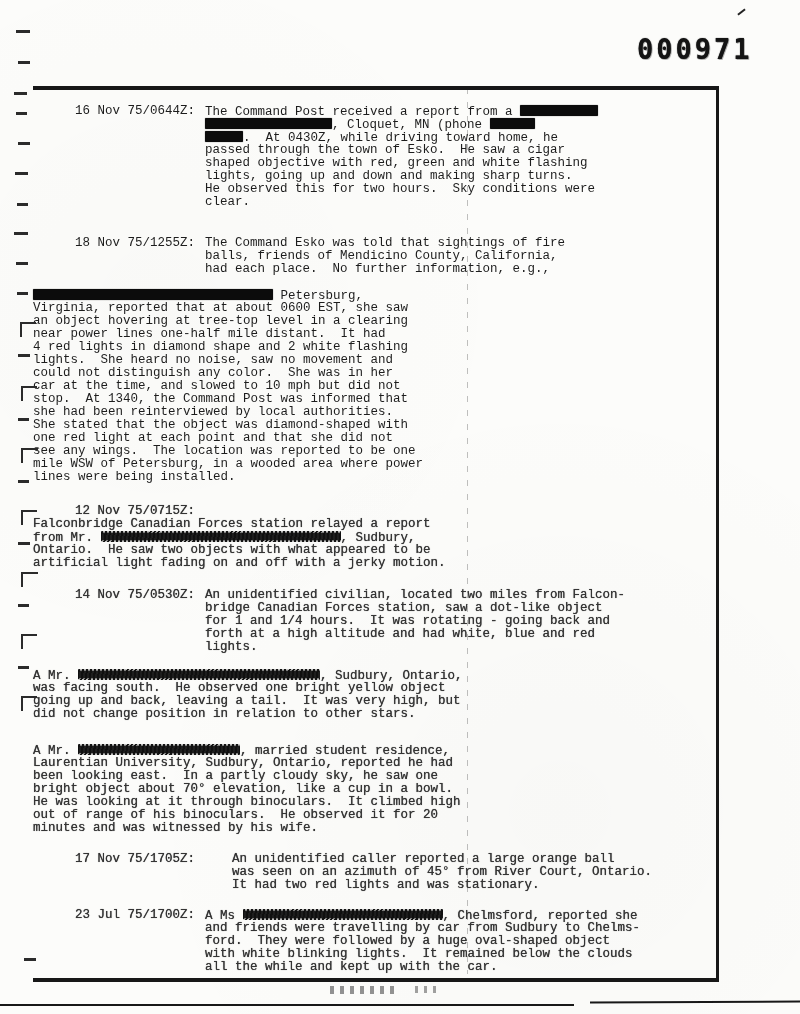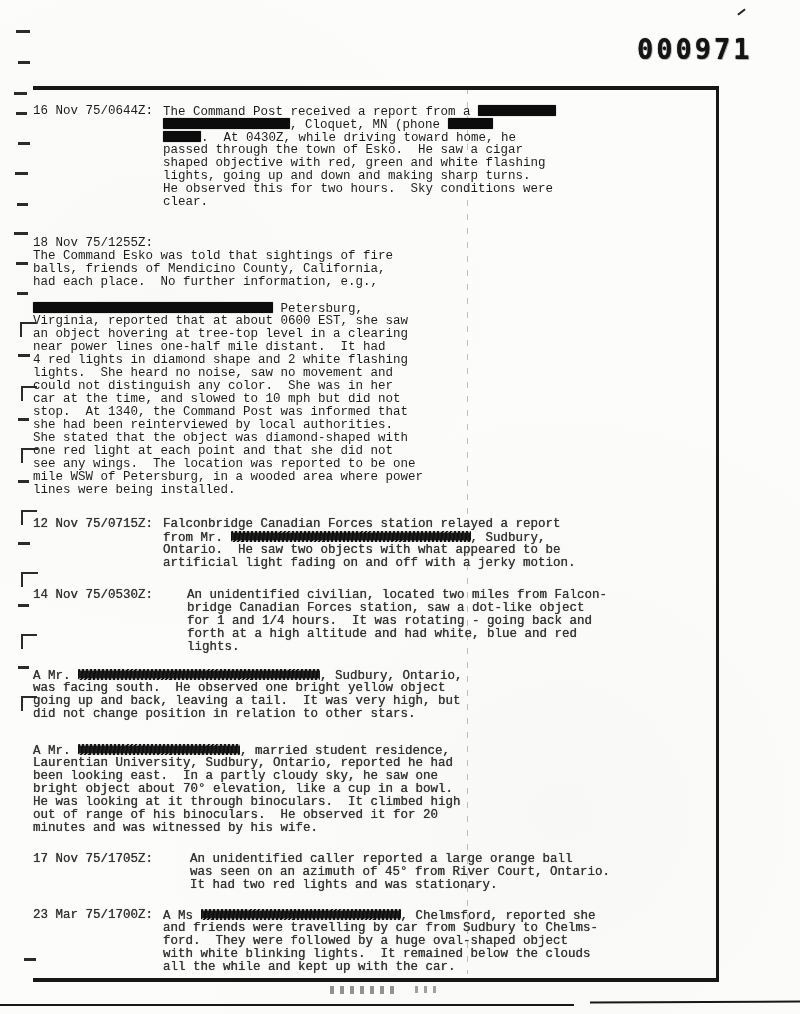--- a/index.html
+++ b/index.html
@@ -25,31 +25,31 @@
   .tick{position:absolute;left:737px;top:11px;width:9px;height:2px;background:#222;transform:rotate(-38deg);}
   
   .box{
     position:absolute;left:33px;top:86px;width:683px;height:888px;
     border-top:4px solid #171717;
     border-right:3px solid #171717;
     border-bottom:4px solid #171717;
   }
   .entries{padding-top:15px;}
   .entry{display:flex;color:#1d1d1d;font-size:12.5px;line-height:13px;}
-  .entry .date{width:130px;flex:none;white-space:pre;}
+  .entry .date{margin-left:42px;width:130px;flex:none;white-space:pre;}
   .entry .body{white-space:pre;}
   .entry .line{height:13px;}
   
   .entry.fuzzy{color:#343434;text-shadow:0 0 0.7px rgba(45,45,45,.95);}
   
   .entry:nth-child(1){margin-bottom:28px;}
-  .entry:nth-child(2){margin-bottom:13px;flex-direction:column;}
+  .entry:nth-child(2){margin-bottom:13px;}
   .entry:nth-child(3){margin-bottom:21px;}
-  .entry:nth-child(4){margin-bottom:19px;}
-  .entry:nth-child(5){margin-bottom:15px;gap:24px;}
+  .entry:nth-child(4){margin-bottom:19px;flex-direction:column;}
+  .entry:nth-child(5){margin-bottom:15px;}
   .entry:nth-child(6){margin-bottom:23px;}
   .entry:nth-child(7){margin-bottom:18px;}
   .entry:nth-child(8){margin-bottom:17px;gap:27px;}
   
   .redact{display:inline-block;vertical-align:baseline;margin-bottom:-1px;}
   .redact.solid{height:11px;background:#0c0c0c;border-radius:1px;box-shadow:0 0 1px rgba(0,0,0,.8);}
   .redact.scribble{
     height:11px;
     background:
       linear-gradient(to bottom, rgba(15,15,15,0) 8%, rgba(15,15,15,.92) 22%, rgba(15,15,15,.92) 78%, rgba(15,15,15,0) 92%),
@@ -113,21 +113,21 @@
           <div class="body"><div class="line"><span>A Mr. </span><span class="redact scribble" style="width: 242px;"></span><span>, Sudbury, Ontario,</span></div><div class="line"><span>was facing south.  He observed one bright yellow object</span></div><div class="line"><span>going up and back, leaving a tail.  It was very high, but</span></div><div class="line"><span>did not change position in relation to other stars.</span></div></div>
         </div>
         <div class="entry fuzzy">
           <div class="body"><div class="line"><span>A Mr. </span><span class="redact scribble" style="width: 162px;"></span><span>, married student residence,</span></div><div class="line"><span>Laurentian University, Sudbury, Ontario, reported he had</span></div><div class="line"><span>been looking east.  In a partly cloudy sky, he saw one</span></div><div class="line"><span>bright object about 70° elevation, like a cup in a bowl.</span></div><div class="line"><span>He was looking at it through binoculars.  It climbed high</span></div><div class="line"><span>out of range of his binoculars.  He observed it for 20</span></div><div class="line"><span>minutes and was witnessed by his wife.</span></div></div>
         </div>
         <div class="entry fuzzy">
           <div class="date">17 Nov 75/1705Z:</div>
           <div class="body"><div class="line"><span>An unidentified caller reported a large orange ball</span></div><div class="line"><span>was seen on an azimuth of 45° from River Court, Ontario.</span></div><div class="line"><span>It had two red lights and was stationary.</span></div></div>
         </div>
         <div class="entry fuzzy">
-          <div class="date">23 Mar 75/1700Z:</div>
+          <div class="date">23 Jul 75/1700Z:</div>
           <div class="body"><div class="line"><span>A Ms </span><span class="redact scribble" style="width: 200px;"></span><span>, Chelmsford, reported she</span></div><div class="line"><span>and friends were travelling by car from Sudbury to Chelms-</span></div><div class="line"><span>ford.  They were followed by a huge oval-shaped object</span></div><div class="line"><span>with white blinking lights.  It remained below the clouds</span></div><div class="line"><span>all the while and kept up with the car.</span></div></div>
         </div>
       </div>
   </div>
 
   <div class="marks">
       <div class="mark dash" style="left: 16px; top: 30px; width: 14px;"></div>
       <div class="mark dash" style="left: 18px; top: 61px; width: 12px;"></div>
       <div class="mark dash" style="left: 14px; top: 92px; width: 13px;"></div>
       <div class="mark dash" style="left: 16px; top: 112px; width: 11px;"></div>

